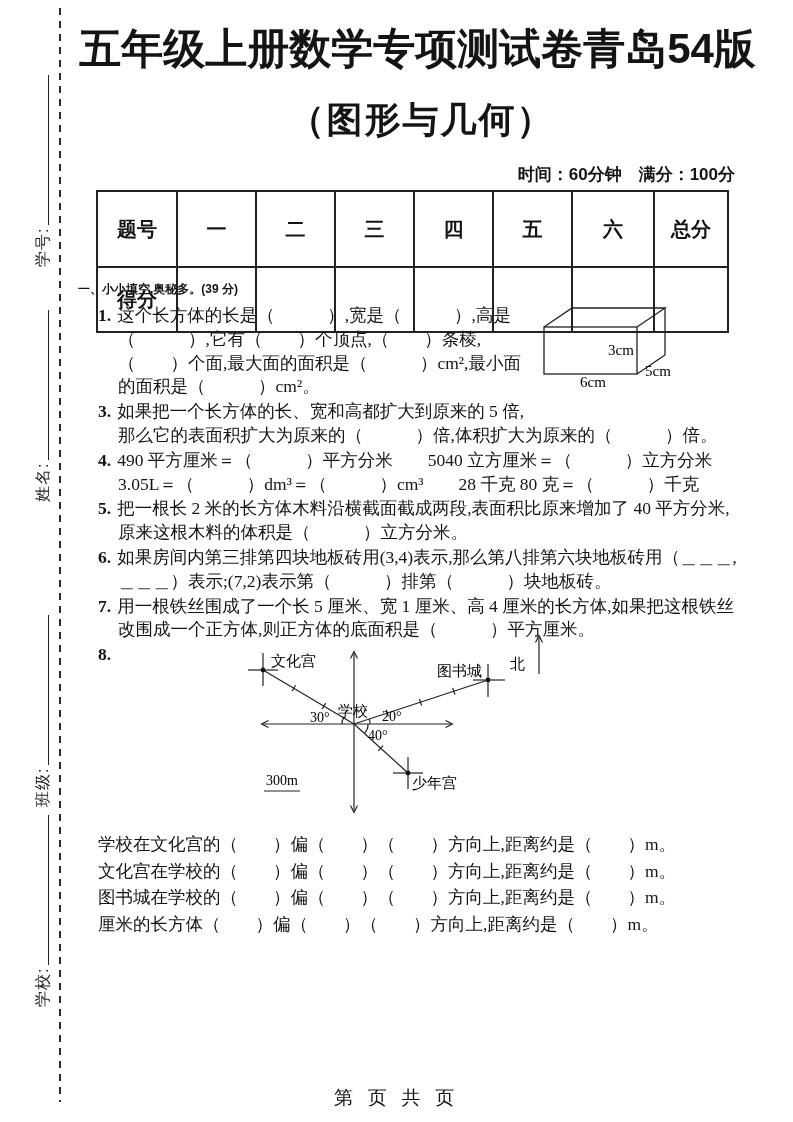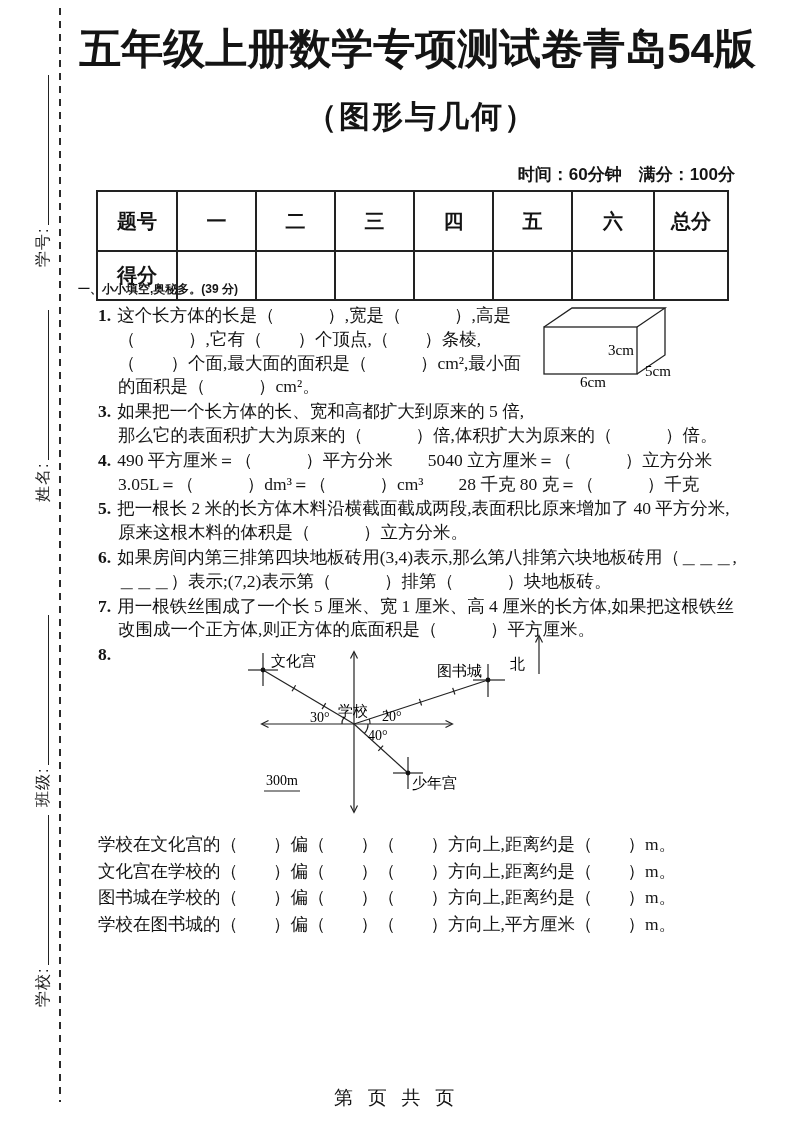--- a/index.html
+++ b/index.html
@@ -11,27 +11,27 @@
   .dash-line{position:absolute;left:59px;top:8px;width:2px;height:1094px;
     background:repeating-linear-gradient(to bottom,#2b2b2b 0 7px,transparent 7px 13px);}
   .side-field{position:absolute;left:-57px;width:192px;height:24px;display:flex;align-items:flex-end;
     transform:rotate(-90deg);font-family:"Liberation Sans","DejaVu Sans",sans-serif;font-size:16px;color:#1b1b1b;}
   .side-label{white-space:nowrap;line-height:1;letter-spacing:1px;}
   .side-blank{flex:1;border-bottom:1.7px solid #222;margin:0 0 2px 3px;height:0;}
   
   .title{position:absolute;left:70px;right:28px;top:26px;text-align:center;
     font-family:Liberation Sans, sans-serif;font-weight:bold;font-size:42px;line-height:1.1;}
   .subtitle{position:absolute;left:70px;right:20px;top:96px;text-align:center;
-    font-family:"Liberation Sans","DejaVu Sans",sans-serif;font-weight:bold;font-size:31px;letter-spacing:2px;}
+    font-family:"Liberation Sans","DejaVu Sans",sans-serif;font-weight:bold;font-size:36px;letter-spacing:2px;}
   .meta{position:absolute;top:163px;right:58px;
     font-family:"Liberation Sans","DejaVu Sans",sans-serif;font-weight:600;font-size:17px;padding-left:46px;}
   
   table.score{position:absolute;left:96px;top:190px;border-collapse:collapse;table-layout:fixed;}
   table.score td{border:2px solid #222;text-align:center;vertical-align:middle;
-    font-weight:bold;font-size:20px;padding:8px;}
+    font-weight:bold;font-size:20px;padding:16px;}
   table.score tr.hdr td{height:42px;}
   table.score tr.fill td{height:31px;}
   
   .section-heading{position:absolute;left:78px;top:281px;
     font-family:"Liberation Sans","DejaVu Sans",sans-serif;font-weight:bold;font-size:12px;}
   .content{position:absolute;left:78px;top:304px;width:660px;font-size:17.5px;line-height:23.8px;}
   .q{padding-left:40px;text-indent:-20px;margin-bottom:1px;}
   .qnum{font-weight:bold;margin-right:6px;}
   .clearfix{clear:right;}
   .q1fig{float:right;width:200px;height:100px;margin:-2px 0 2px 6px;}
@@ -204,17 +204,17 @@
       <text x="64" y="98" font-size="14">30°</text>
       <text x="136" y="97" font-size="14">20°</text>
       <text x="122" y="116" font-size="14">40°</text>
       <text x="20" y="161" font-size="14">300m</text>
     </svg>
   </div>
 
   <div class="ansline">学校在文化宫的（　　）偏（　　）（　　）方向上,距离约是（　　）m。</div>
   <div class="ansline">文化宫在学校的（　　）偏（　　）（　　）方向上,距离约是（　　）m。</div>
   <div class="ansline">图书城在学校的（　　）偏（　　）（　　）方向上,距离约是（　　）m。</div>
-  <div class="ansline">学校在图书城的（　　）偏（　　）（　　）方向上,平方厘米（　　）m。</div>
+  <div class="ansline">厘米的长方体（　　）偏（　　）（　　）方向上,距离约是（　　）m。</div>
 
 </div>
 
 <div class="footer">第 页 共 页</div>
 
 </body></html>

